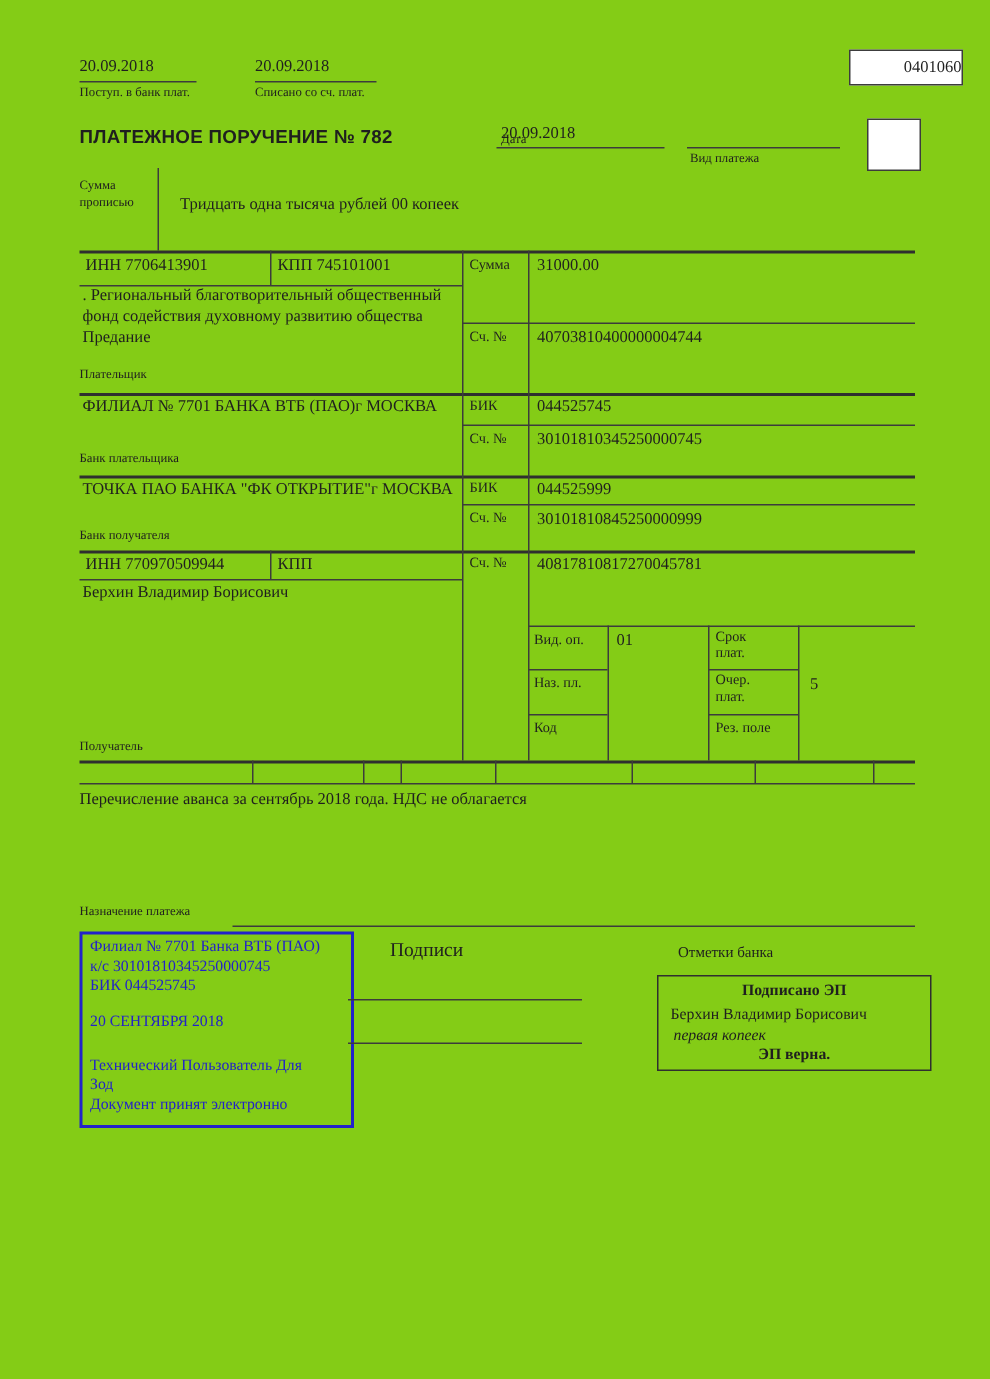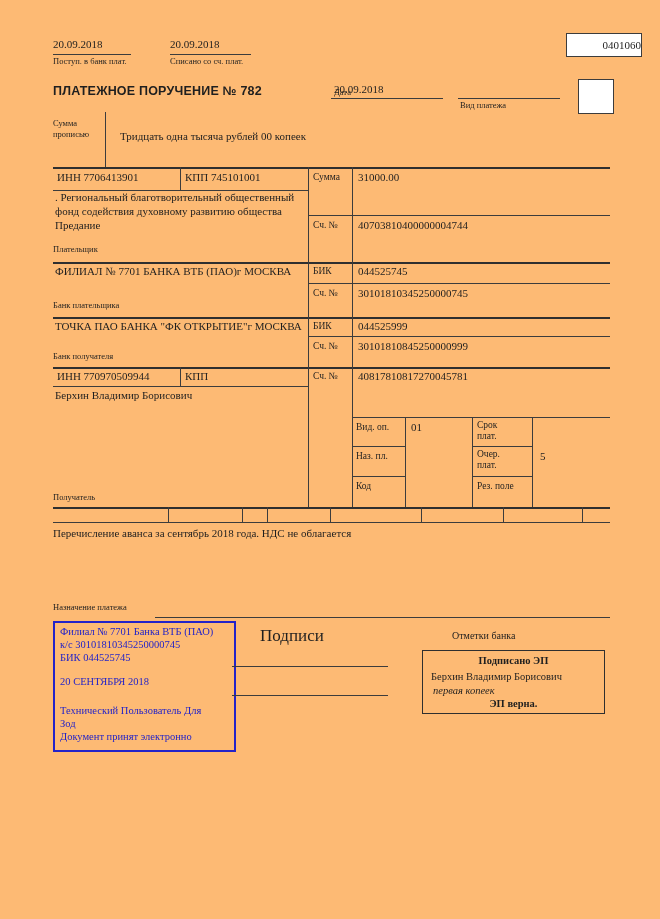--- a/index.html
+++ b/index.html
@@ -1,30 +1,30 @@
 <!DOCTYPE html>
 <html><head>
 <meta charset="utf-8">
 <style>
   html,body{margin:0;padding:0;background:#fff;}
-  .page{position:relative;width:660px;height:919px;background:#fdba74;
+  .page{position:relative;width:660px;height:919px;background:#84cc16;
         font-family:"Liberation Serif",serif;color:#1f1f1f;overflow:hidden;}
   .t{position:absolute;white-space:nowrap;line-height:1.12;}
   .val{font-size:11px;}
   .lbl{font-size:9.5px;}
   .small{font-size:8.5px;}
   .title{font-family:"Liberation Sans",sans-serif;font-weight:bold;font-size:12.5px;letter-spacing:.2px;}
   .ln{position:absolute;height:1px;background:#3c3c3c;}
   .ln.thick{height:2px;background:#2f2f2f;}
   .vln{position:absolute;width:1px;background:#3c3c3c;}
   .box{position:absolute;border:1px solid #3c3c3c;background:#fff;
        display:flex;align-items:center;justify-content:flex-end;}
   .bluebox{position:absolute;border:2px solid #2323c8;}
   .blue{color:#2323c8;font-size:10.5px;}
-  .stamp{position:absolute;border:1.5px solid #2f2f2f;}
+  .stamp{position:absolute;border:1.5px solid #2f2f2f;margin-left:16px;}
   .b{font-weight:bold;}
   .i{font-style:italic;}
   .ctr{left:0;right:0;text-align:center;}
 </style>
 </head>
 <body>
 
 <div class="page">
 
   <div class="t val" style="left:53px;top:38px">20.09.2018</div>
@@ -136,21 +136,21 @@
   <div class="bluebox" style="left:53px;top:621px;width:179px;height:127px">
     <div class="t blue" style="left:5px;top:3px">Филиал № 7701 Банка ВТБ (ПАО)</div>
     <div class="t blue" style="left:5px;top:16px">к/с 30101810345250000745</div>
     <div class="t blue" style="left:5px;top:29px">БИК 044525745</div>
     <div class="t blue" style="left:5px;top:53px">20 СЕНТЯБРЯ 2018</div>
     <div class="t blue" style="left:5px;top:82px">Технический Пользователь Для</div>
     <div class="t blue" style="left:5px;top:95px">Зод</div>
     <div class="t blue" style="left:5px;top:108px">Документ принят электронно</div>
   </div>
 
-  <div class="t" style="left:260px;top:626px;font-size:17px">Подписи</div>
+  <div class="t" style="left:260px;top:626px;font-size:13px">Подписи</div>
   <div class="ln" style="left:232px;top:666px;width:156px"></div>
   <div class="ln" style="left:232px;top:695px;width:156px"></div>
 
   <div class="t" style="left:452px;top:630px;font-size:10px">Отметки банка</div>
   <div class="stamp" style="left:422px;top:650px;width:181px;height:62px">
     <div class="t b ctr" style="top:4px;font-size:10.5px">Подписано ЭП</div>
     <div class="t" style="left:8px;top:20px;font-size:10.5px">Берхин Владимир Борисович</div>
     <div class="t i" style="left:10px;top:34px;font-size:10.5px">первая копеек</div>
     <div class="t b ctr" style="top:47px;font-size:10.5px">ЭП верна.</div>
   </div>

